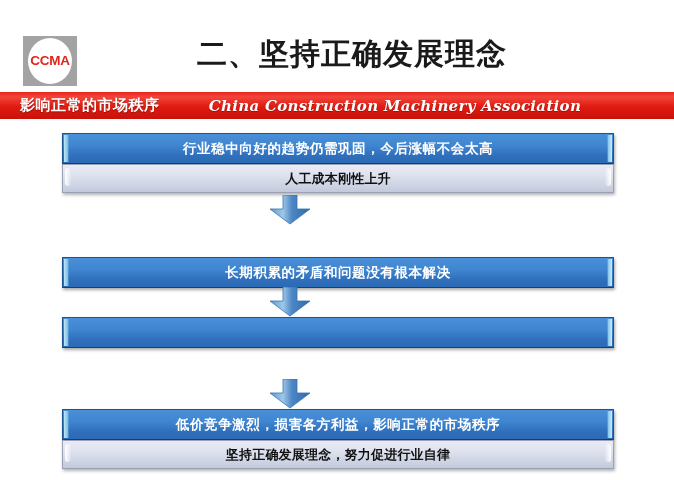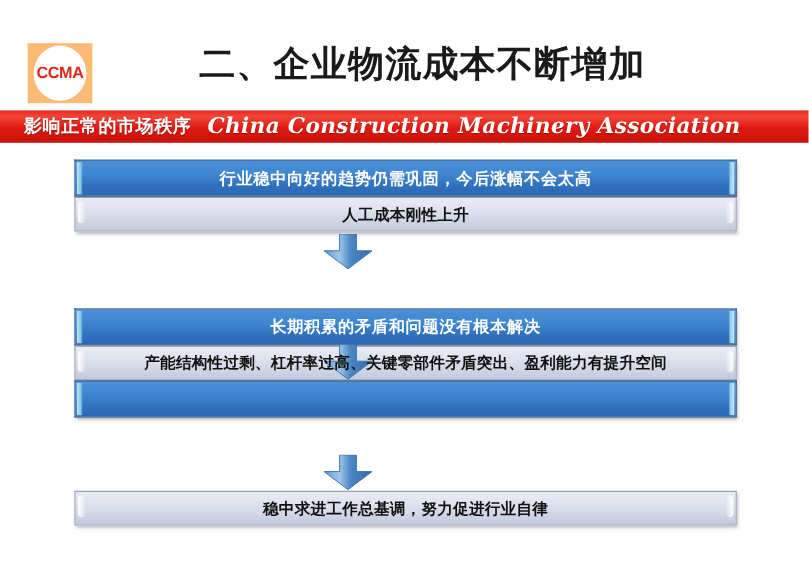--- a/index.html
+++ b/index.html
@@ -25,21 +25,21 @@
     left: 0; top: 0;
     width: 674px;
     height: 92px;
   }
   #logo {
     position: absolute;
     left: 23px;
     top: 36px;
     width: 54px;
     height: 50px;
-    background: #fdba74;
+    background: #a3a3a3;
     display: flex;
     align-items: center;
     justify-content: center;
   }
   #logo-ellipse {
     width: 44px;
     height: 46px;
     border-radius: 50%;
     background: #ffffff;
     display: flex;
@@ -97,21 +97,21 @@
     position: absolute;
     left: 0;
     width: 674px;
     text-align: center;
     padding-left: 116px;
     box-sizing: border-box;
     color: #ffffff;
     font-family: "DejaVu Serif", "Liberation Serif", serif;
     font-style: italic;
     font-weight: bold;
-    font-size: 18px;
+    font-size: 15px;
     letter-spacing: 0.3px;
     text-shadow: 0 1px 1px rgba(0,0,0,0.3);
     white-space: nowrap;
   }
 
   
   #flow {
     position: absolute;
     left: 0;
     top: 119px;
@@ -203,21 +203,21 @@
 <div id="slide">
 
   <div id="header">
 
     <div id="logo">
       <div id="logo-ellipse">
         <span id="logo-text">CCMA</span>
       </div>
     </div>
 
-    <div id="slide-title">二、企业物流成本不断增加</div>
+    <div id="slide-title">二、坚持正确发展理念</div>
   </div>
 
   <div id="banner">
     <span id="banner-cn">影响正常的市场秩序</span>
     <span id="banner-en">China Construction Machinery Association</span>
   </div>
 
   <div id="flow">
 
     <div class="group" style="top:14px;">
@@ -246,25 +246,20 @@
         <path d="M14,0 H28 V14 H41 L21,29 L1,14 H14 Z" fill="url(#ag1)" stroke="#3b72ab" stroke-width="0.8"></path>
       </svg>
     </div>
 
     <div class="group" style="top:106px;margin-top:32px;">
       <div class="bar bar-blue">
         <span class="edge-l"></span>
         <span class="edge-r"></span>
         <span class="bar-label">长期积累的矛盾和问题没有根本解决</span>
       </div>
-      <div class="bar bar-gray">
-        <span class="edge-l"></span>
-        <span class="edge-r"></span>
-        <span class="bar-label">产能结构性过剩、杠杆率过高、关键零部件矛盾突出、盈利能力有提升空间</span>
-      </div>
     </div>
 
     <div class="arrow" style="top:168px;">
       <svg width="42" height="30" viewBox="0 0 42 30">
         <defs>
           <linearGradient id="ag2" x1="0" y1="0" x2="1" y2="0">
             <stop offset="0%" stop-color="#5d97d2"></stop>
             <stop offset="32%" stop-color="#9fc8ea"></stop>
             <stop offset="55%" stop-color="#4d86c4"></stop>
             <stop offset="100%" stop-color="#2f6aa8"></stop>
@@ -289,21 +284,26 @@
             <stop offset="32%" stop-color="#9fc8ea"></stop>
             <stop offset="55%" stop-color="#4d86c4"></stop>
             <stop offset="100%" stop-color="#2f6aa8"></stop>
           </linearGradient>
         </defs>
         <path d="M14,0 H28 V14 H41 L21,29 L1,14 H14 Z" fill="url(#ag3)" stroke="#3b72ab" stroke-width="0.8"></path>
       </svg>
     </div>
 
     <div class="group" style="top:290px;">
+      <div class="bar bar-blue">
+        <span class="edge-l"></span>
+        <span class="edge-r"></span>
+        <span class="bar-label">低价竞争激烈，损害各方利益，影响正常的市场秩序</span>
+      </div>
       <div class="bar bar-gray">
         <span class="edge-l"></span>
         <span class="edge-r"></span>
-        <span class="bar-label">稳中求进工作总基调，努力促进行业自律</span>
+        <span class="bar-label">坚持正确发展理念，努力促进行业自律</span>
       </div>
     </div>
 
   </div>
 </div>
 
 </body></html>

